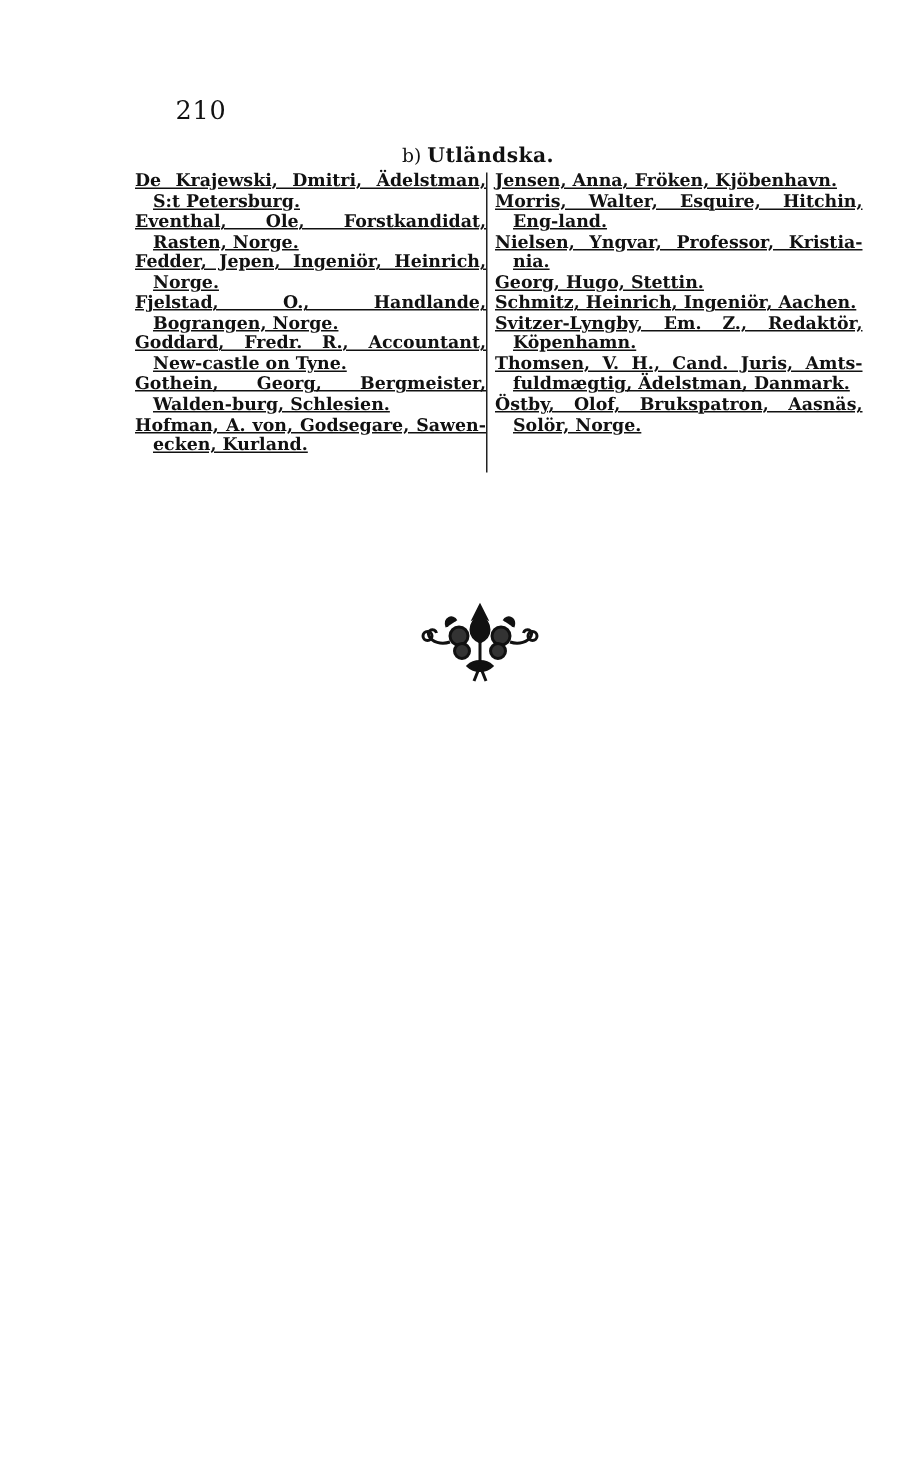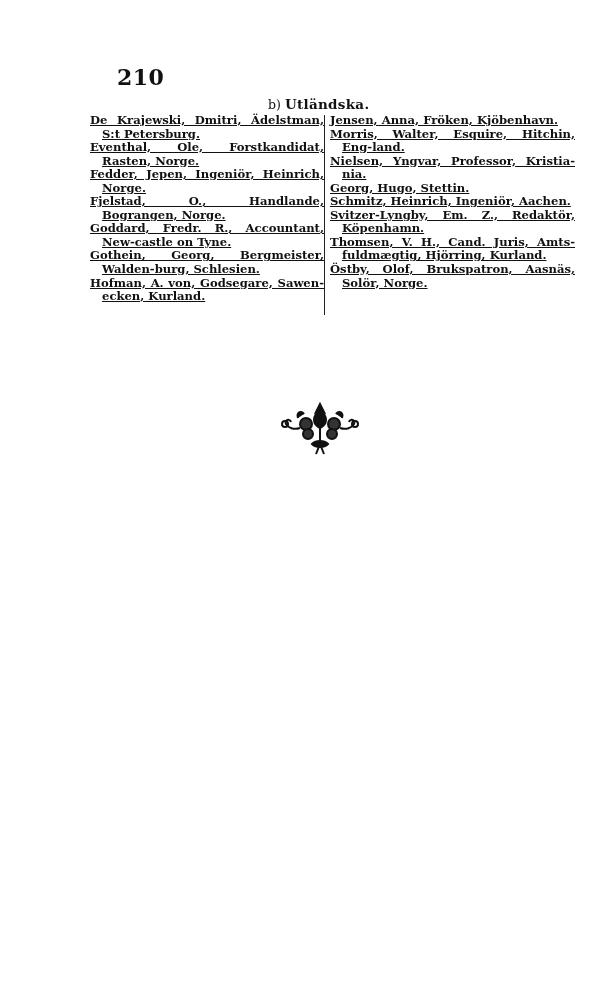--- a/index.html
+++ b/index.html
@@ -1,20 +1,20 @@
 <!DOCTYPE html>
 <html><head>
 <meta charset="utf-8">
 <style>
   html, body { margin:0; padding:0; }
   body {
     width:616px; height:986px; background:#ffffff; position:relative; overflow:hidden;
     font-family: "DejaVu Serif", "Liberation Serif", serif; color:#111;
   }
-  .page-number { position:absolute; left:117px; top:64px; font-size:22px; font-weight:bold; letter-spacing:0.5px; }
+  .page-number { position:absolute; left:117px; top:64px; font-size:17px; font-weight:normal; letter-spacing:0.5px; }
   .section-heading { position:absolute; left:268px; top:96px; font-size:12.5px; }
   .section-heading .title { font-weight:bold; font-size:13.5px; letter-spacing:0.3px; }
   .col { position:absolute; top:114px; font-size:11.6px; line-height:13.55px; font-weight:bold; }
   .col-left { left:90px; width:234px; }
   .col-right { left:330px; width:245px; }
   .divider { position:absolute; left:324px; top:115px; width:1.3px; height:200px; background:#222; }
   .entry { text-align:justify; text-indent:-12px; padding-left:12px;text-decoration:underline; }
   .ornament { position:absolute; left:276px; top:398px; width:88px; height:58px; }
 </style>
 </head>
@@ -39,21 +39,21 @@
 
 <div class="divider"></div>
 
 <div class="col col-right">
   <div class="entry">Jensen, Anna, Fröken, Kjöbenhavn.</div>
   <div class="entry">Morris, Walter, Esquire, Hitchin, Eng-land.</div>
   <div class="entry">Nielsen, Yngvar, Professor, Kristia-nia.</div>
   <div class="entry">Georg, Hugo, Stettin.</div>
   <div class="entry">Schmitz, Heinrich, Ingeniör, Aachen.</div>
   <div class="entry">Svitzer-Lyngby, Em. Z., Redaktör, Köpenhamn.</div>
-  <div class="entry">Thomsen, V. H., Cand. Juris, Amts-fuldmægtig, Hjörring, Kurland.</div>
+  <div class="entry">Thomsen, V. H., Cand. Juris, Amts-fuldmægtig, Ädelstman, Danmark.</div>
   <div class="entry">Östby, Olof, Brukspatron, Aasnäs, Solör, Norge.</div>
 </div>
 
 <div class="ornament">
   <svg width="88" height="58" viewBox="0 0 88 58">
     <g fill="none" stroke="#111" stroke-width="2">
       <path d="M44 6 L40 14 L44 12 L48 14 Z" fill="#111"></path>
       <path d="M44 12 C36 18,36 26,44 30 C52 26,52 18,44 12Z" fill="#111"></path>
       <line x1="44" y1="30" x2="44" y2="46"></line>
       <path d="M36 46 C40 42,48 42,52 46 C48 50,40 50,36 46Z" fill="#111"></path>

